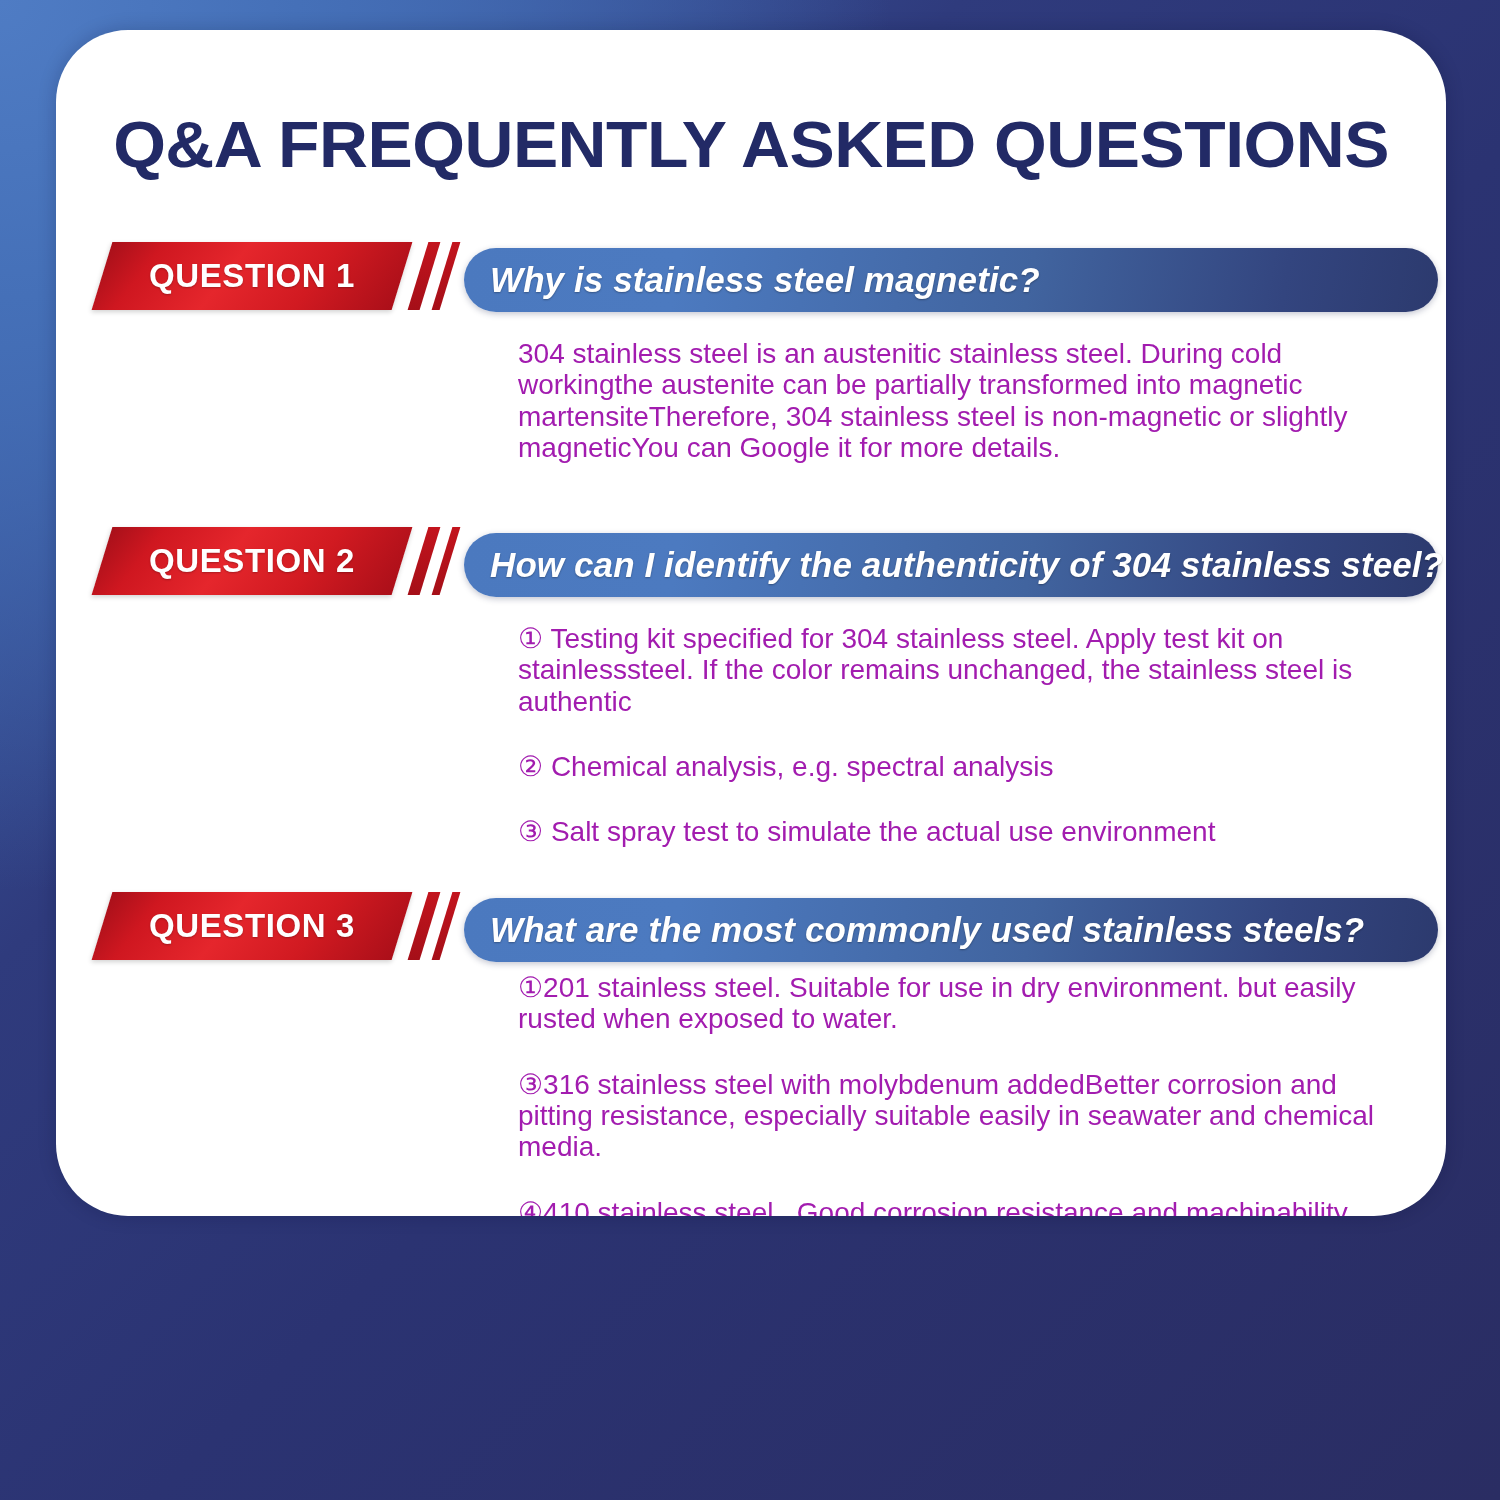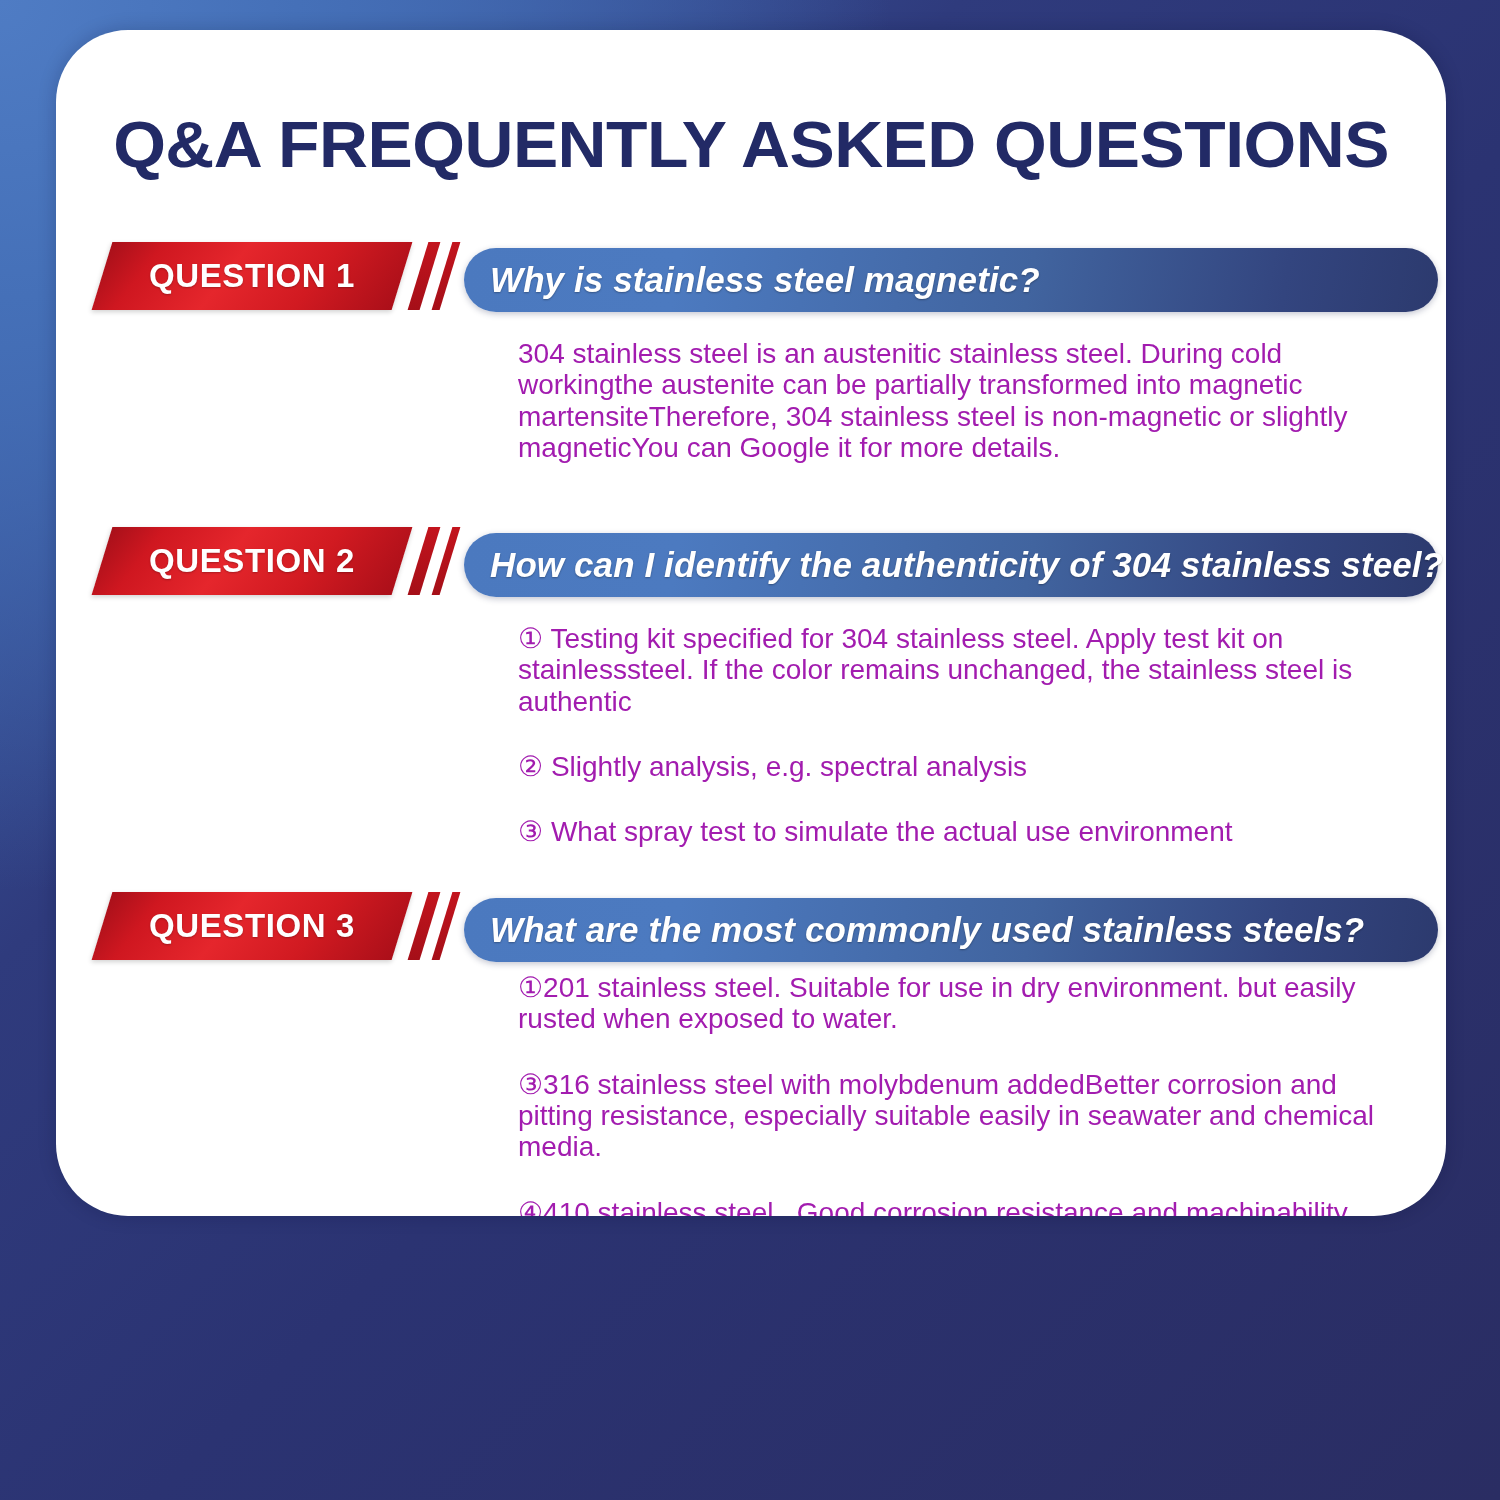--- a/index.html
+++ b/index.html
@@ -181,22 +181,22 @@
         <span class="badge-label">QUESTION 2</span>
       </div>
       <div class="slash slash-a"></div>
       <div class="slash slash-b"></div>
       <div class="pill">
         <span class="pill-text">How can I identify the authenticity of 304 stainless steel?</span>
       </div>
     </div>
     <div class="answer">
       <p>① Testing kit specified for 304 stainless steel. Apply test kit on stainlesssteel. If the color remains unchanged, the stainless steel is authentic</p>
-      <p>② Slightly analysis, e.g. spectral analysis</p>
-      <p>③ What spray test to simulate the actual use environment</p>
+      <p>② Chemical analysis, e.g. spectral analysis</p>
+      <p>③ Salt spray test to simulate the actual use environment</p>
     </div>
   </section>
 
   <section class="qa-block" id="qa-3">
     <div class="qa-header">
       <div class="badge">
         <span class="badge-label">QUESTION 3</span>
       </div>
       <div class="slash slash-a"></div>
       <div class="slash slash-b"></div>

